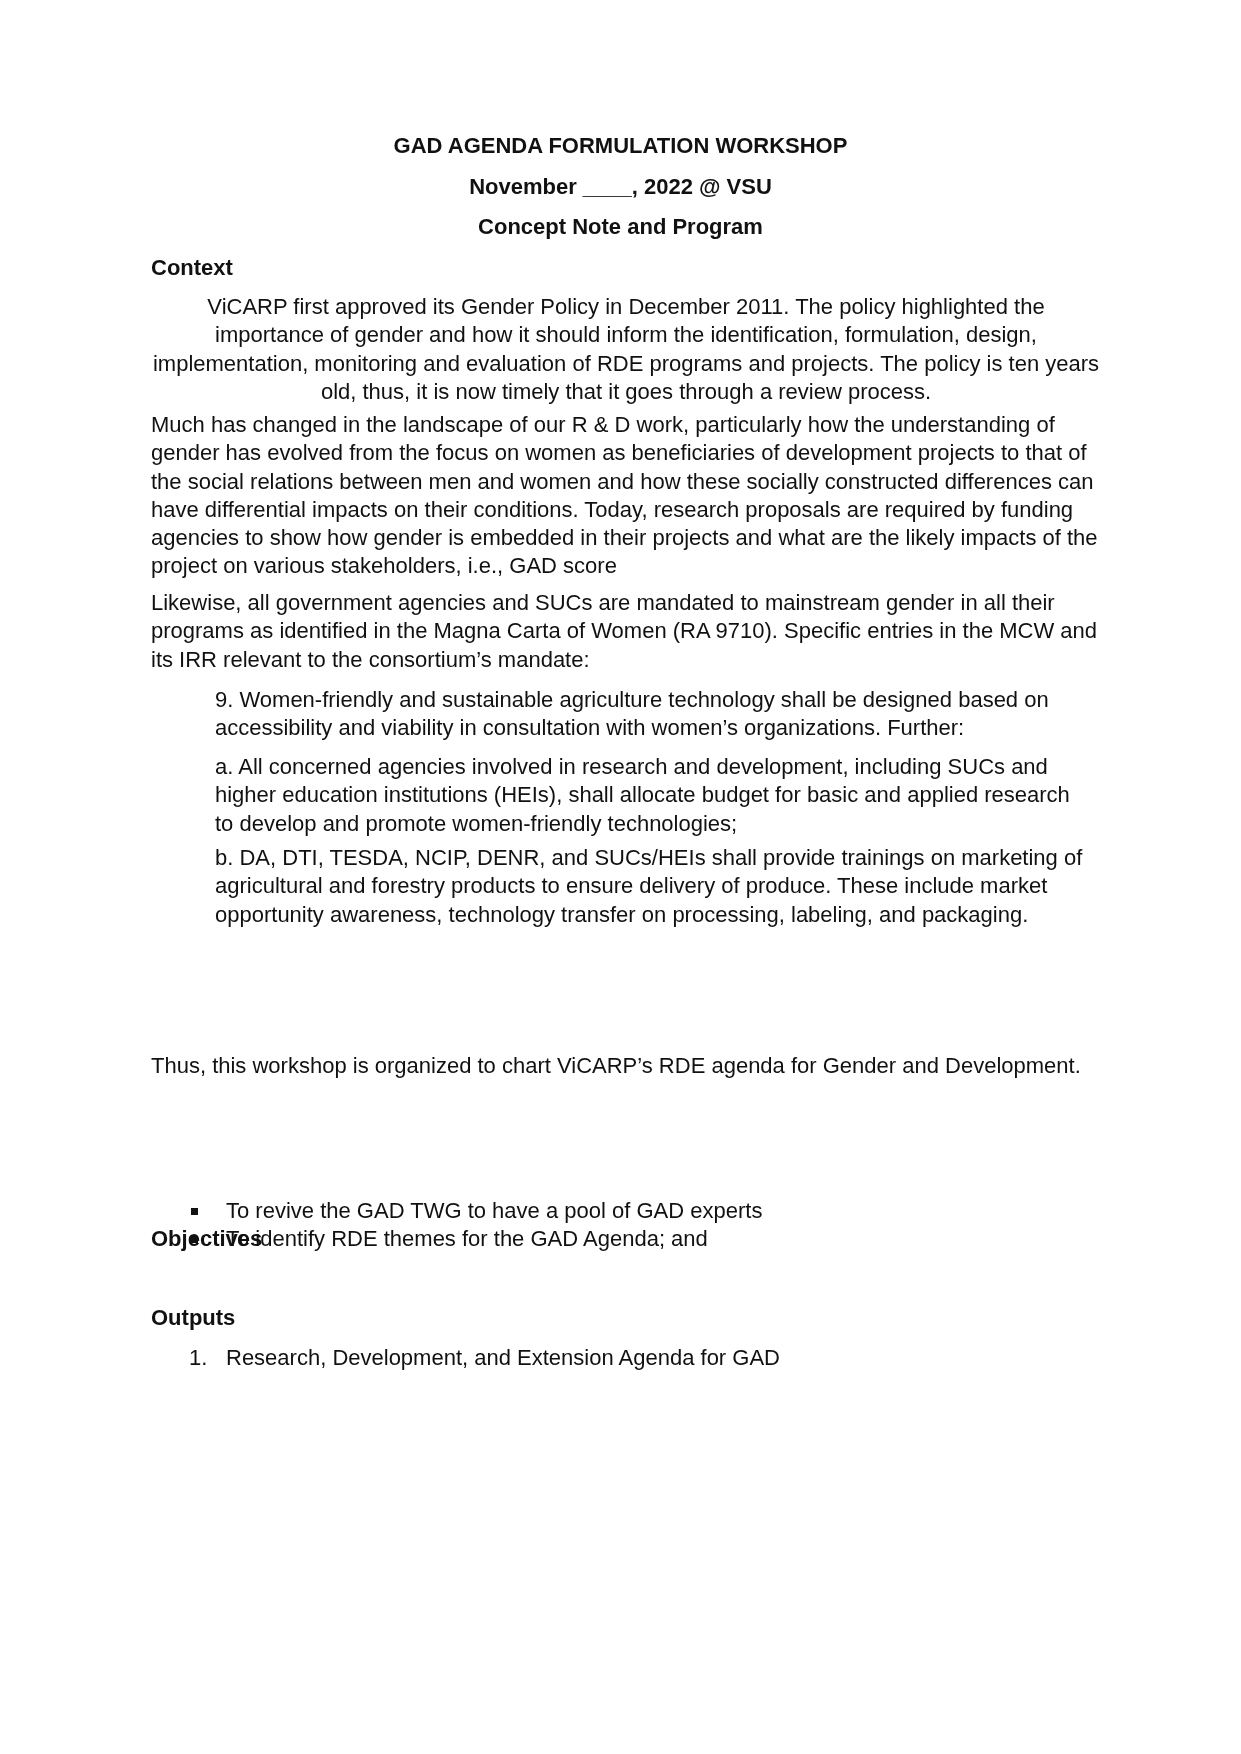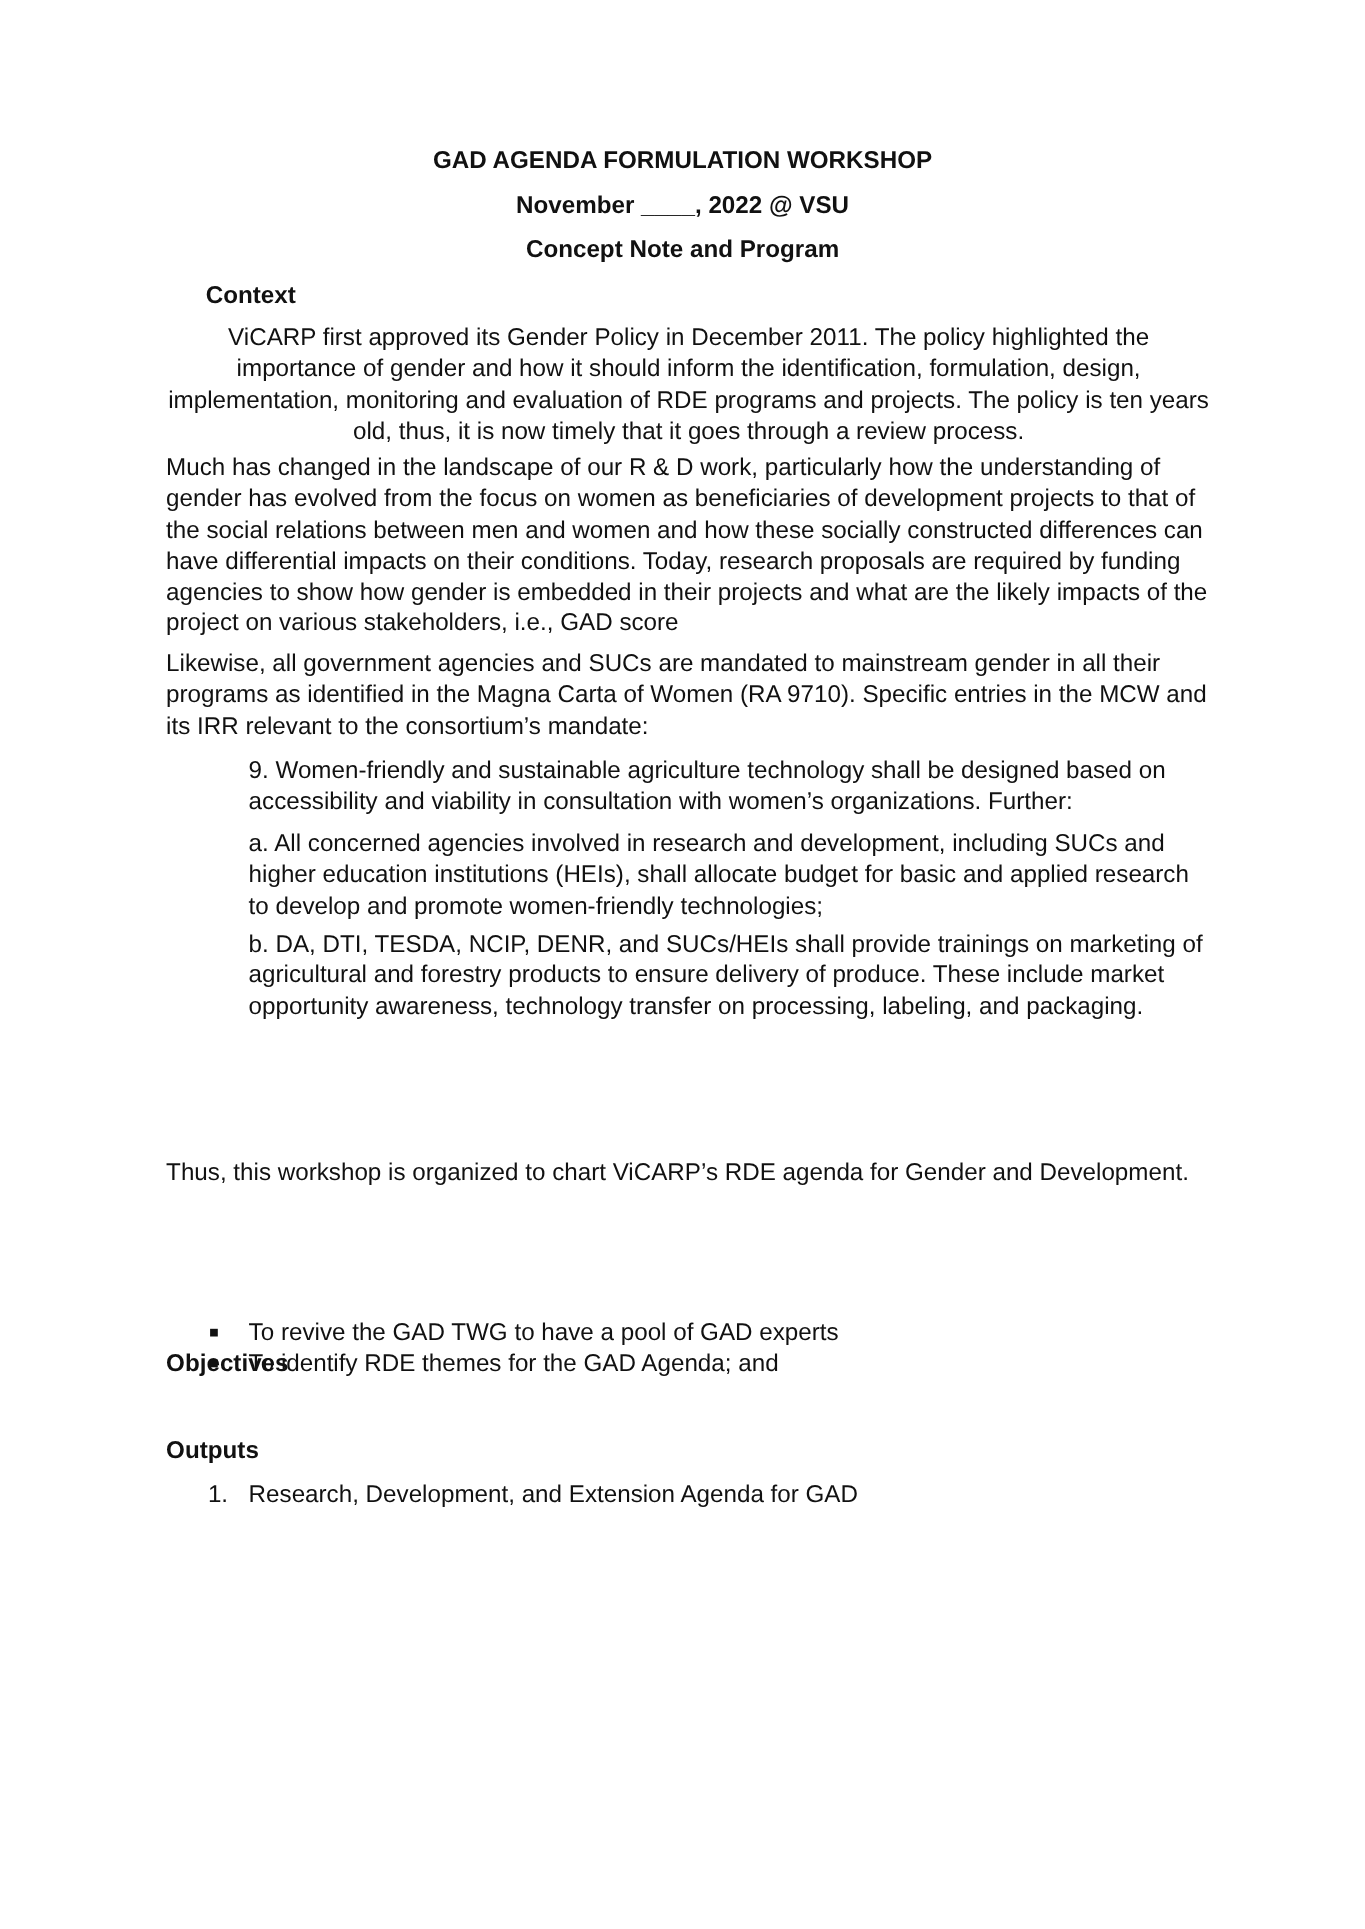--- a/index.html
+++ b/index.html
@@ -4,36 +4,36 @@
   <style>
     html, body { margin: 0; padding: 0; background: #ffffff; }
     body {
       width: 1241px; height: 1754px; position: relative; overflow: hidden;
       font-family: "Liberation Sans", sans-serif; color: #111111;
     }
     .page { position: absolute; left: 0; top: 0; width: 1241px; height: 1754px; }
     .center { position: absolute; left: 0; width: 1241px; text-align: center; font-weight: bold; font-size: 22px; }
     .heading { position: absolute; left: 151px; font-weight: bold; font-size: 22px; }
     .para { position: absolute; left: 151px; width: 950px; font-size: 22px; line-height: 28.3px; margin: 0; }
-    .indent { position: absolute; left: 226px; width: 875px; font-size: 22px; line-height: 28.3px; margin: 0; }
+    .indent { position: absolute; left: 215px; width: 875px; font-size: 22px; line-height: 28.3px; margin: 0; }
     .list { position: absolute; left: 151px; margin: 0; padding: 0; list-style: none; font-size: 22px; line-height: 28.3px; }
     .list li { position: relative; padding-left: 75px; }
     .bullet { position: absolute; left: 40px; top: 11px; width: 7px; height: 7px; background: #111; }
     .num { position: absolute; left: 38px; top: 0; }
   </style>
 </head>
 <body>
 
 <div class="page">
 
   <div class="center" style="top:133px;">GAD AGENDA FORMULATION WORKSHOP</div>
   <div class="center" style="top:174px;">November ____, 2022 @ VSU</div>
   <div class="center" style="top:214px;">Concept Note and Program</div>
 
-  <div class="heading" style="top:255px;margin-left:36px;">Context</div>
+  <div class="heading" style="top:255px;">Context</div>
 
   <p class="para" style="top:293px;text-align:center;">ViCARP first approved its Gender Policy in December 2011. The policy highlighted the importance of gender and how it should inform the identification, formulation, design, implementation, monitoring and evaluation of RDE programs and projects. The policy is ten years old, thus, it is now timely that it goes through a review process.</p>
   <p class="para" style="top:411px;">Much has changed in the landscape of our R &amp; D work, particularly how the understanding of gender has evolved from the focus on women as beneficiaries of development projects to that of the social relations between men and women and how these socially constructed differences can have differential impacts on their conditions. Today, research proposals are required by funding agencies to show how gender is embedded in their projects and what are the likely impacts of the project on various stakeholders, i.e., GAD score</p>
   <p class="para" style="top:589px;">Likewise, all government agencies and SUCs are mandated to mainstream gender in all their programs as identified in the Magna Carta of Women (RA 9710).  Specific entries in the MCW and its IRR relevant to the consortium’s mandate:</p>
 
   <p class="indent" style="top:686px;">9. Women-friendly and sustainable agriculture technology shall be designed based on accessibility and viability in consultation with women’s organizations. Further:</p>
   <p class="indent" style="top:844px;">b. DA, DTI, TESDA, NCIP, DENR, and SUCs/HEIs shall provide trainings on marketing of agricultural and forestry products to ensure delivery of produce. These include market opportunity awareness, technology transfer on processing, labeling, and packaging.</p>
   <p class="indent" style="top:753px;">a. All concerned agencies involved in research and development, including SUCs and higher education institutions (HEIs), shall allocate budget for basic and applied research to develop and promote women-friendly technologies;</p>
 
   <p class="para" style="top:1052px;">Thus, this workshop is organized to chart  ViCARP’s RDE agenda for Gender and Development.</p>

